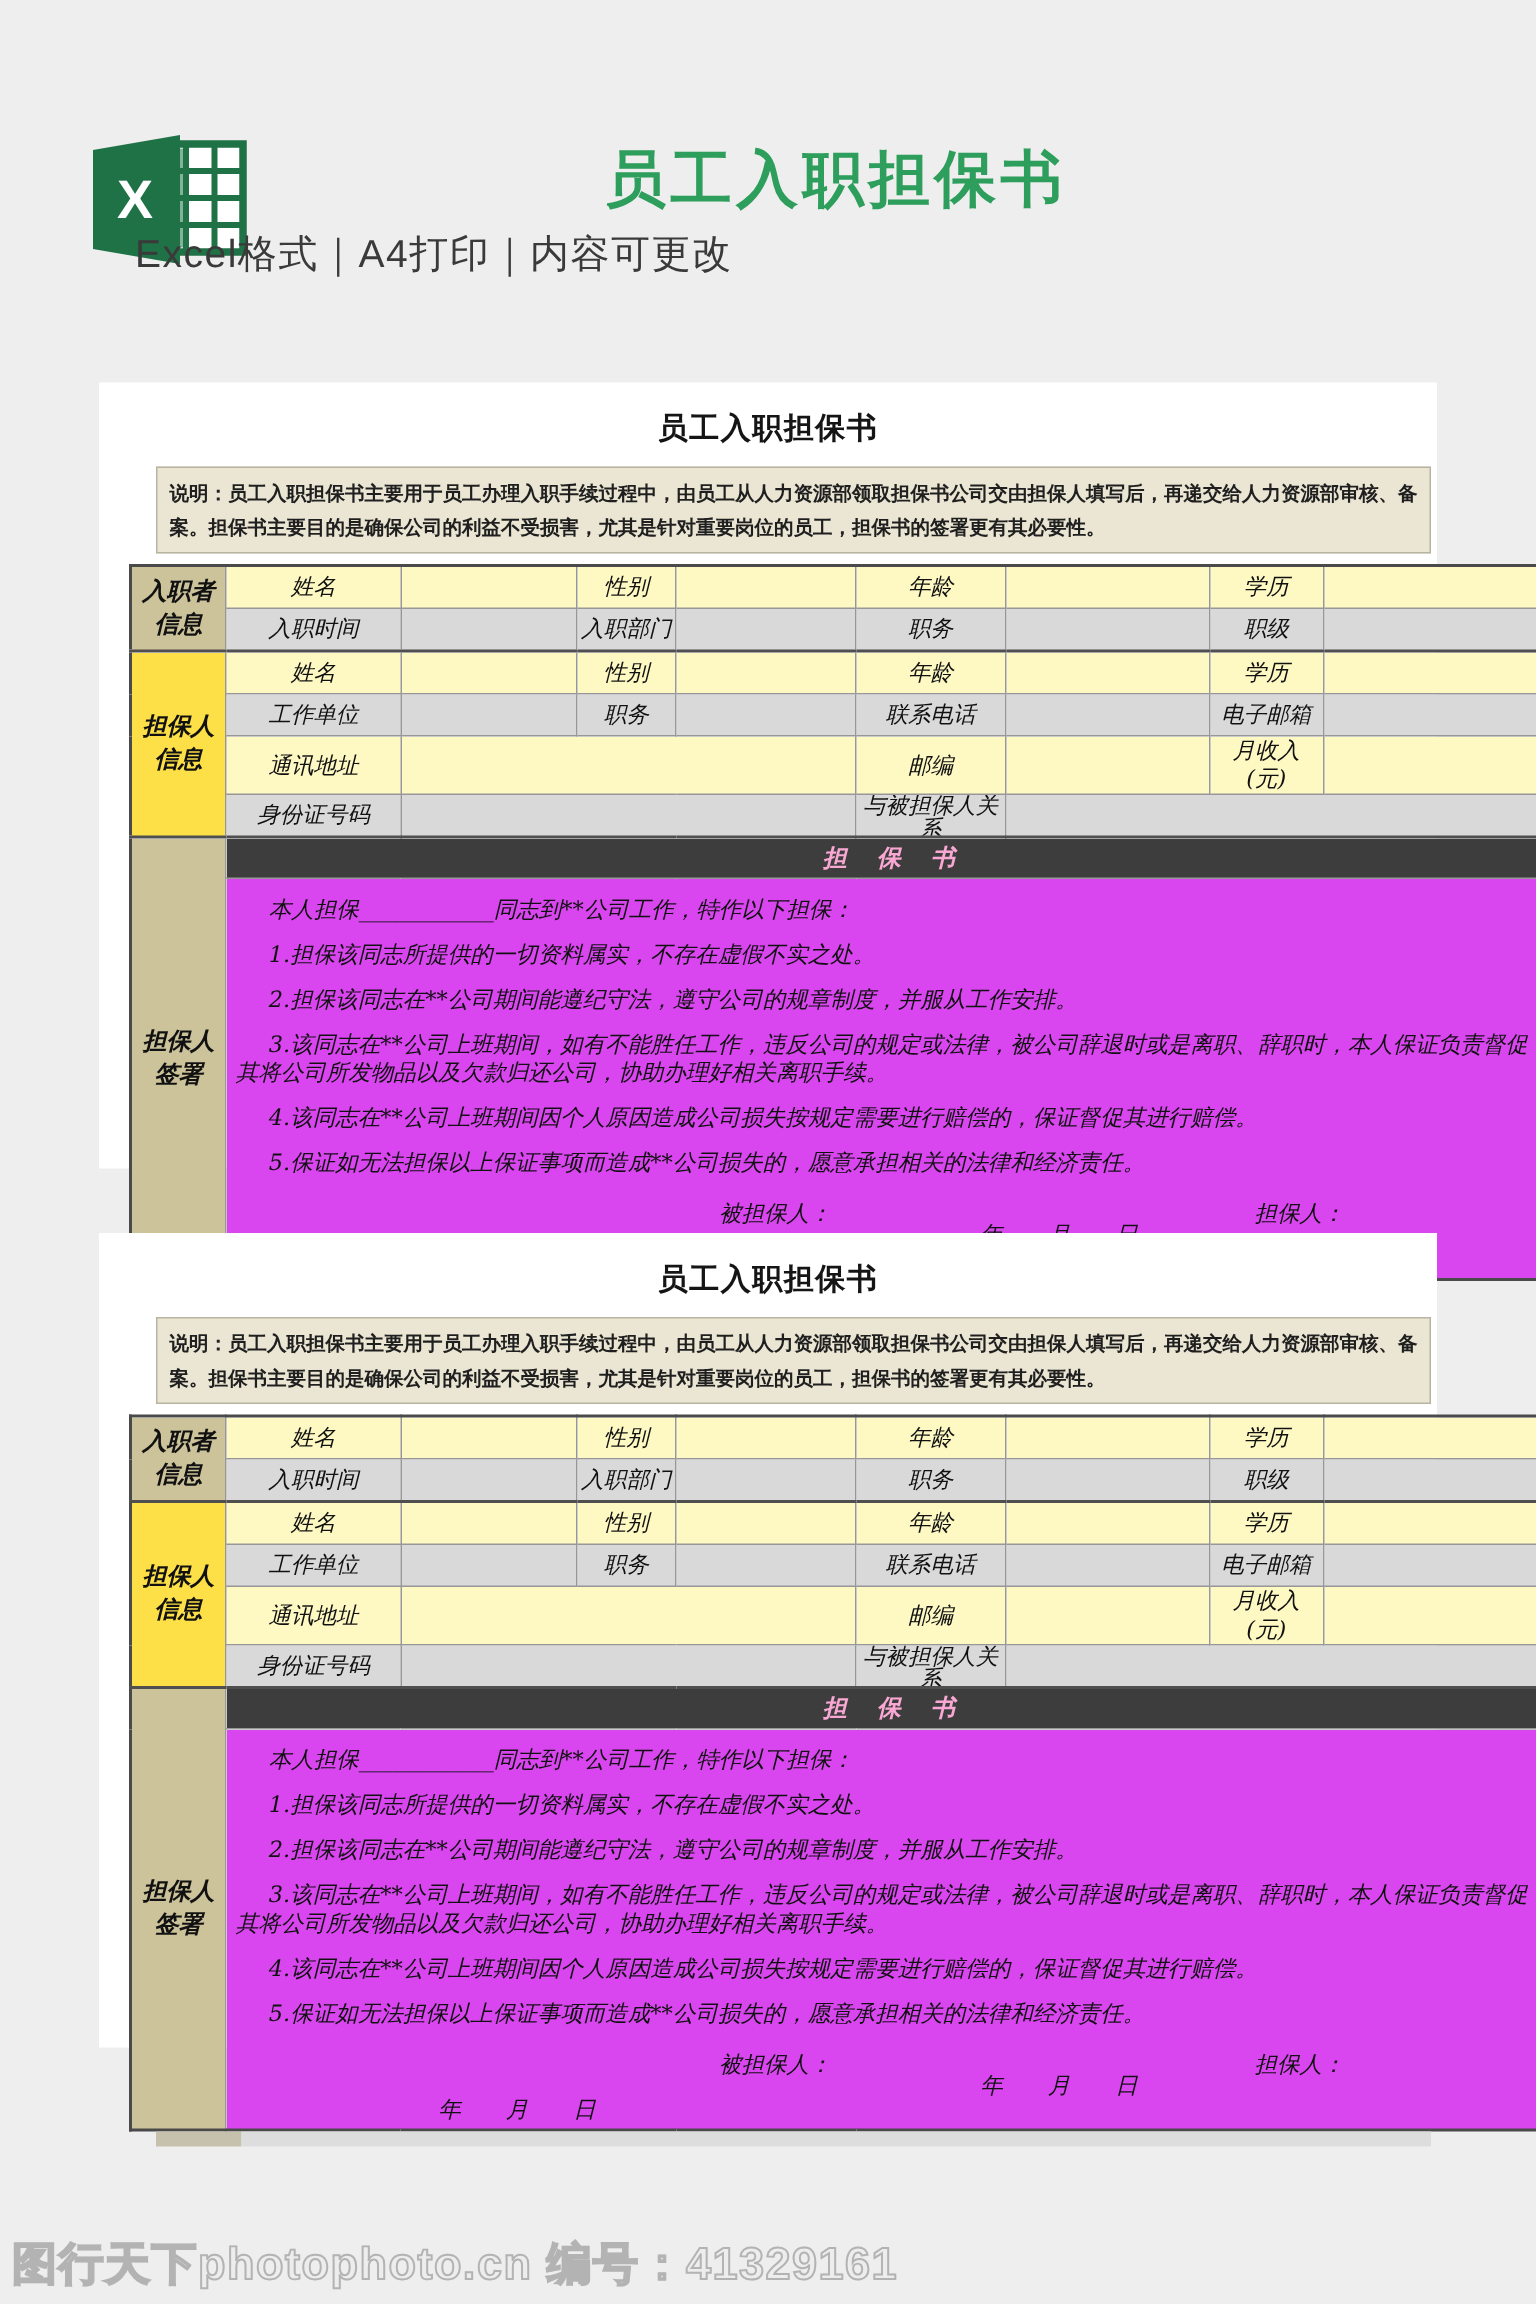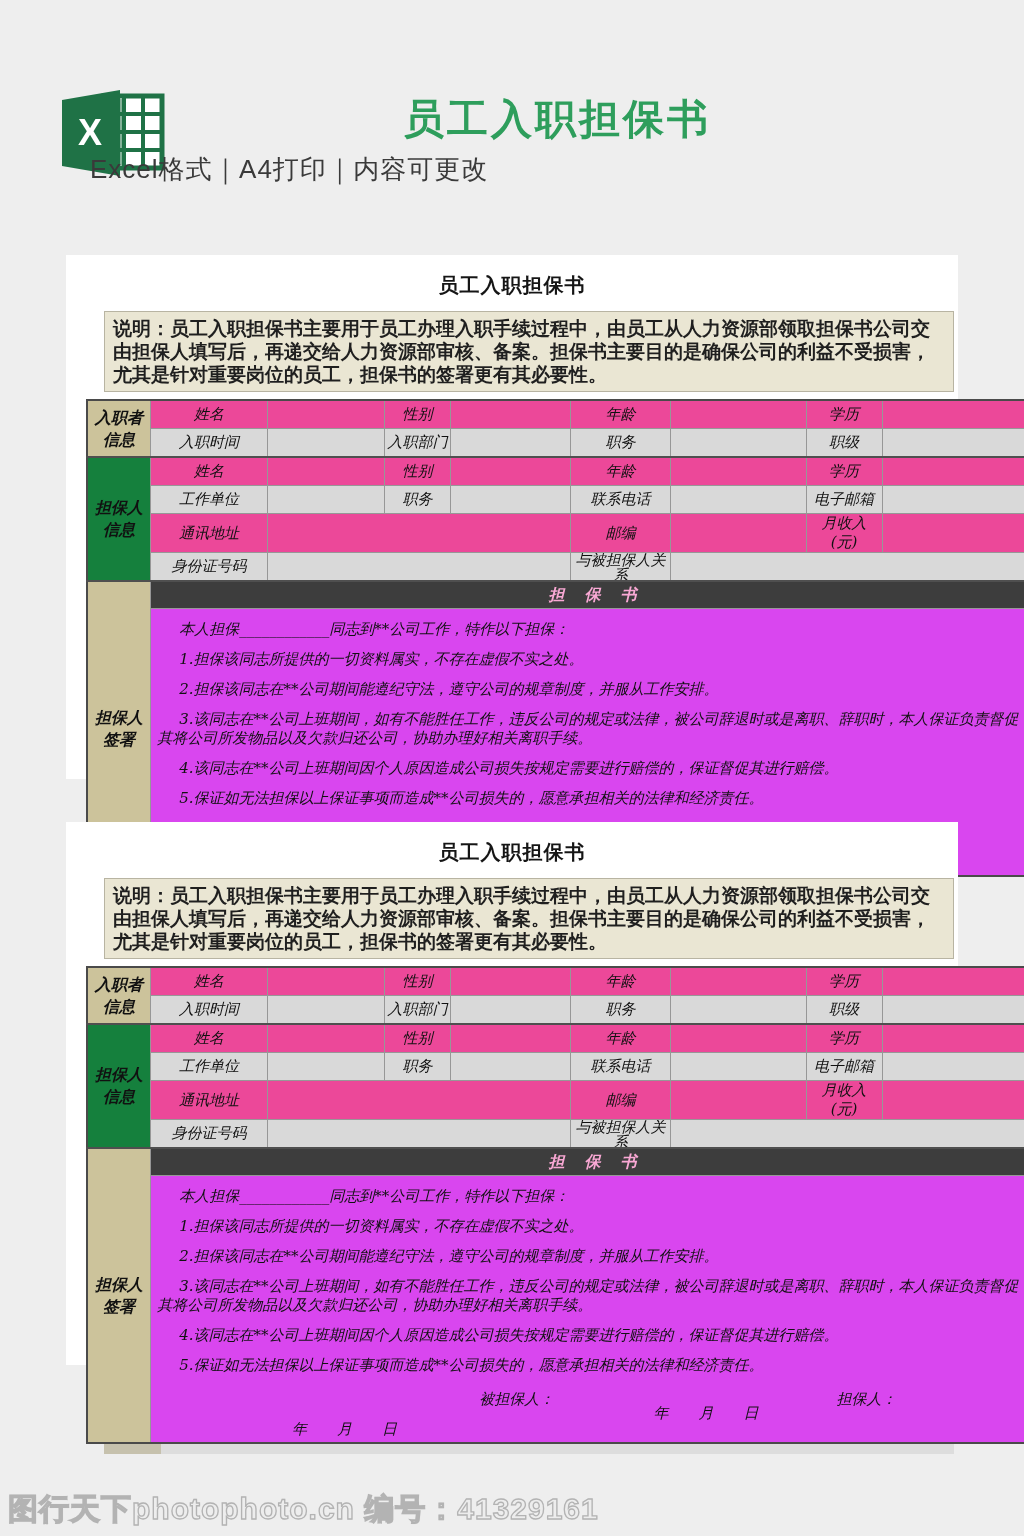--- a/index.html
+++ b/index.html
@@ -21,36 +21,36 @@
   
   .card{position:absolute;left:66px;width:892px;background:#ffffff}
   #card1{top:255px;height:524px}
   #card2{top:822px;height:543px}
   .c-title{
     padding-top:17px;text-align:center;font-size:20px;font-weight:bold;
     color:#151515;letter-spacing:1px;
   }
   .c-note{
     margin:12px 4px 0 38px;background:#eae6d3;border:1px solid #b8b4a2;
-    padding:5px 8px;font-size:19px;font-weight:bold;color:#1f1f1f;line-height:23px;
+    padding:5px 8px;font-size:13px;font-weight:bold;color:#1f1f1f;line-height:23px;
   }
   
   .gtable{
     margin:7px 4px 0 20px;width:952px;border-collapse:collapse;table-layout:fixed;
     border:2px solid #4a4a4a;
     font-family:"DejaVu Serif","Liberation Serif",serif;font-size:15px;color:#111;font-style:italic;
   }
   .gtable td{border:1px solid #979797;height:27px;text-align:center;padding:0 2px;overflow:hidden}
   .gtable tr.gray td{background:#d9d9d9}
-  .gtable td.white-cell{background:#ec4899}
+  .gtable td.white-cell{background:#fef9c3}
   td.sec{
     background:#ccc39b;font-weight:bold;
     font-family:"Liberation Sans",sans-serif;font-size:16px;line-height:22px;color:#111;
   }
-  td.sec-gray{background:#15803d}
+  td.sec-gray{background:#fde047}
   tr.hsep td{border-top:2px solid #4f4f4f}
   td.bar{
     background:#3d3d3d;color:#f9a8d4;font-weight:bold;height:26px;
     font-family:"Liberation Sans",sans-serif;font-size:16px;letter-spacing:2px;
   }
   td.gbody{background:#d946ef;text-align:left;vertical-align:top;padding:11px 8px 0 6px;height:212px}
   .gbody-p{margin:0 0 11px;text-indent:22px;line-height:19px}
   .rel{height:27px;overflow:hidden;line-height:15px}
   .addr-label{line-height:27px}
   

